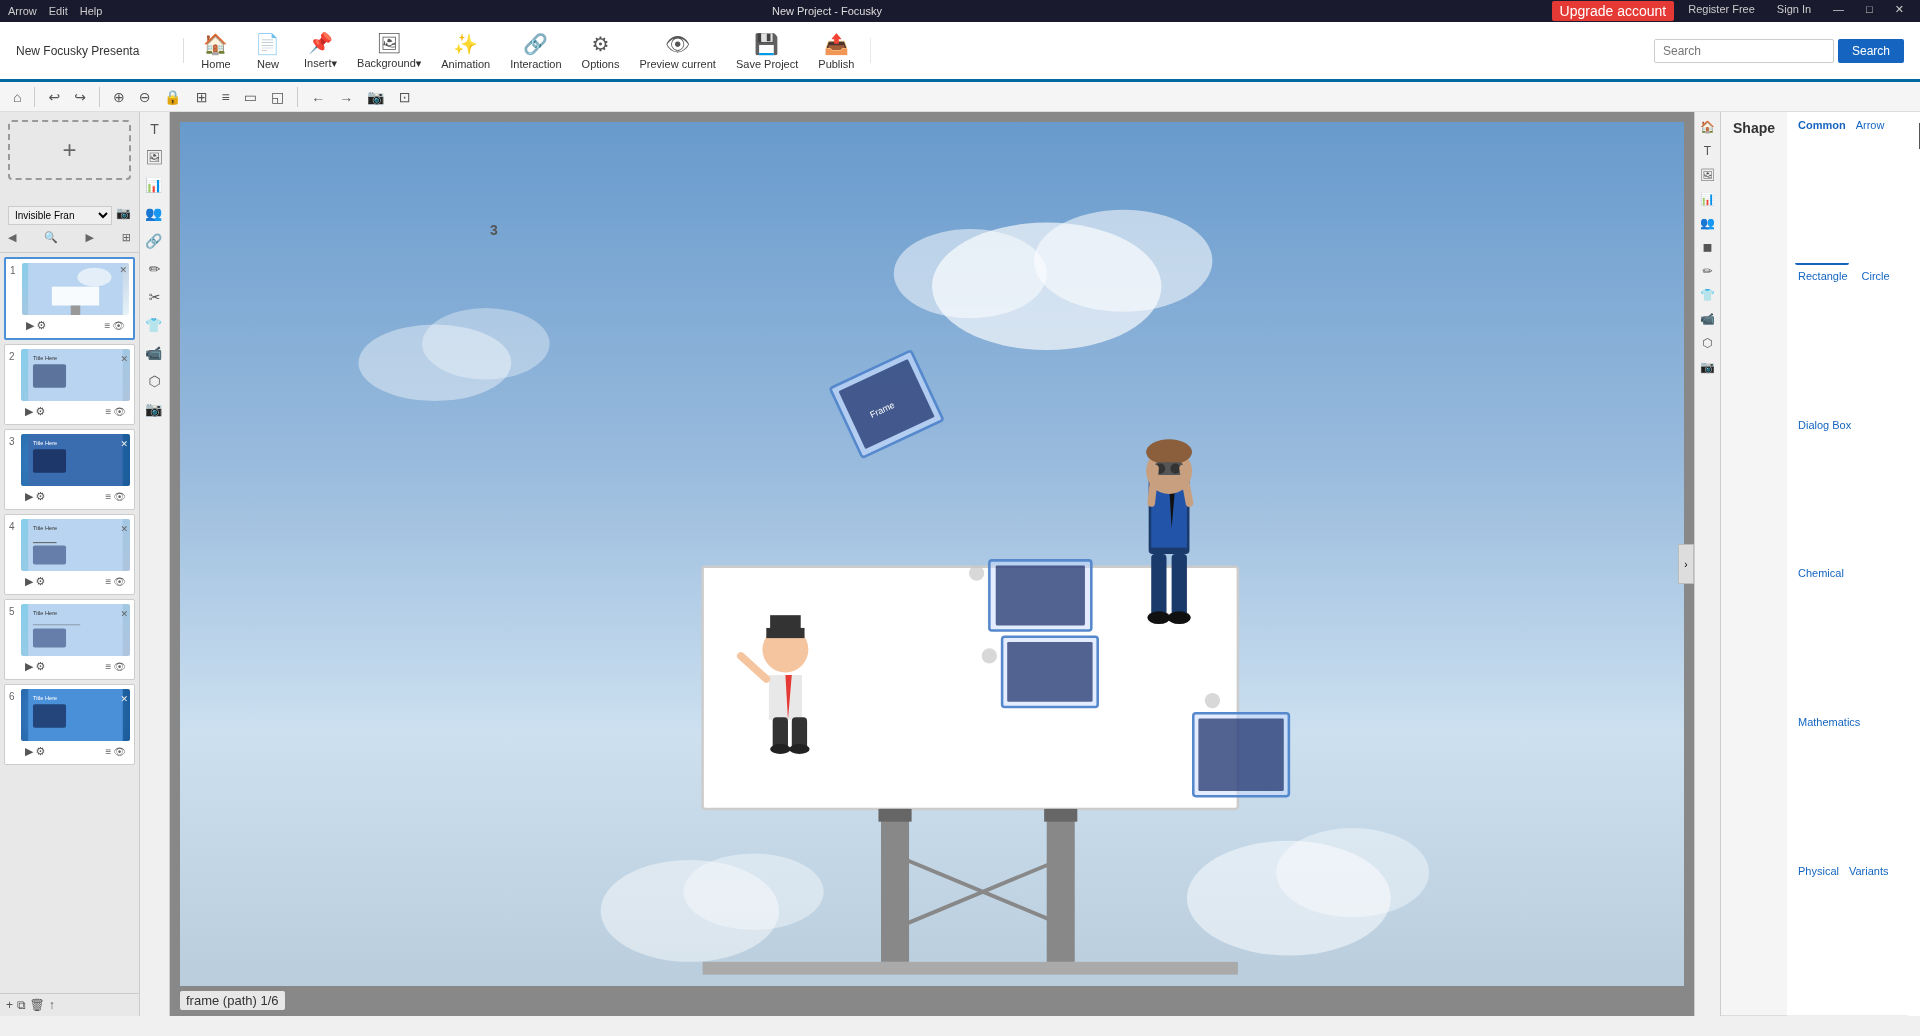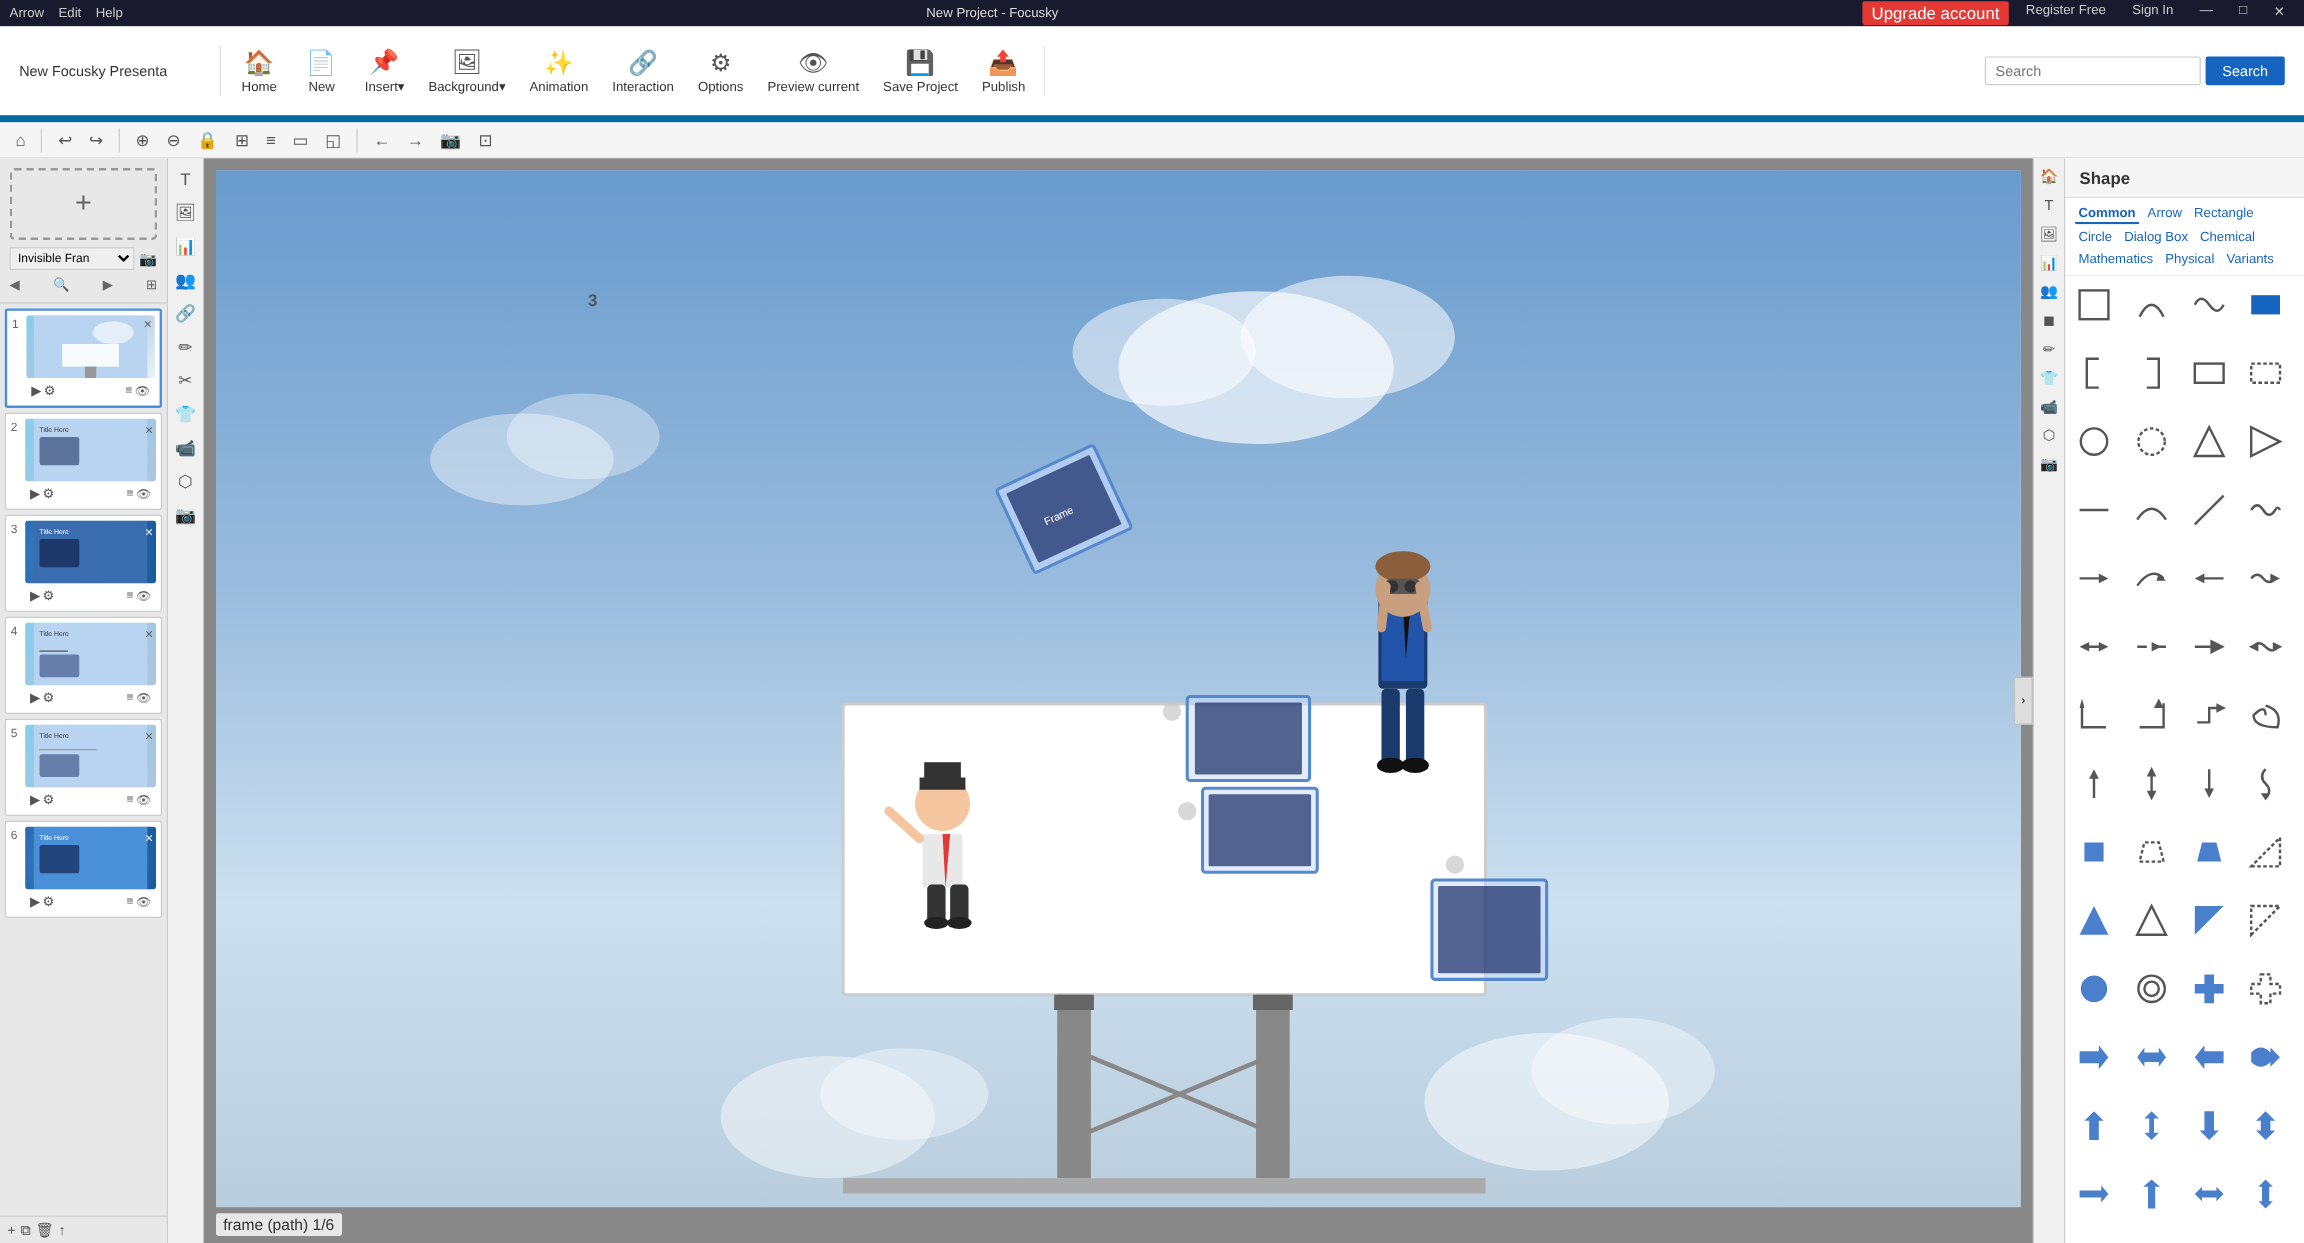--- a/index.html
+++ b/index.html
@@ -18,22 +18,22 @@
     }
     #titlebar-left { display: flex; gap: 12px; }
     #titlebar-center { color: #ddd; }
     #titlebar-right { display: flex; gap: 6px; }
     .titlebar-btn { color: #ccc; cursor: pointer; padding: 2px 8px; }
     .upgrade-btn { background: #e53935; color: white; padding: 2px 8px; border-radius: 2px; cursor: pointer; font-size: 14px; }
 
     
     #ribbon {
       background: #fff;
-      border-bottom: 6px solid #0369a1;
-      height: 80px;
+      border-bottom: 3px solid #0369a1;
+      height: 60px;
       display: flex;
       align-items: stretch;
       padding: 16px 4px;
     }
     .ribbon-section {
       display: flex;
       align-items: center;
       padding: 4px 8px;
       border-right: 1px solid #e8e8e8;
       gap: 4px;
@@ -134,22 +134,23 @@
       display: flex;
       align-items: center;
       justify-content: center;
       height: 60px;
       cursor: pointer;
       color: #666;
       font-size: 24px;
     }
     .frame-filter {
       display: flex;
-      align-items: center;
+      align-items: flex-start;
       gap: 4px;
+      margin-top: 20px;
     }
     .frame-filter select {
       flex: 1;
       font-size: 10px;
       padding: 2px;
       border: 1px solid #ccc;
     }
     .slides-list { flex: 1; overflow-y: auto; padding: 4px; }
     .slide-item {
       display: flex;
@@ -259,21 +260,21 @@
       font-size: 10px;
       z-index: 10;
     }
 
     
     #right-panel {
       width: 200px;
       background: #fff;
       border-left: 1px solid #ccc;
       display: flex;
-      flex-direction: column;
+      flex-direction: row;
     }
     #right-panel-header {
       background: #f5f5f5;
       border-bottom: 1px solid #ddd;
       padding: 8px 12px;
       font-size: 14px;
       font-weight: bold;
       color: #333;
     }
     .shape-categories {

